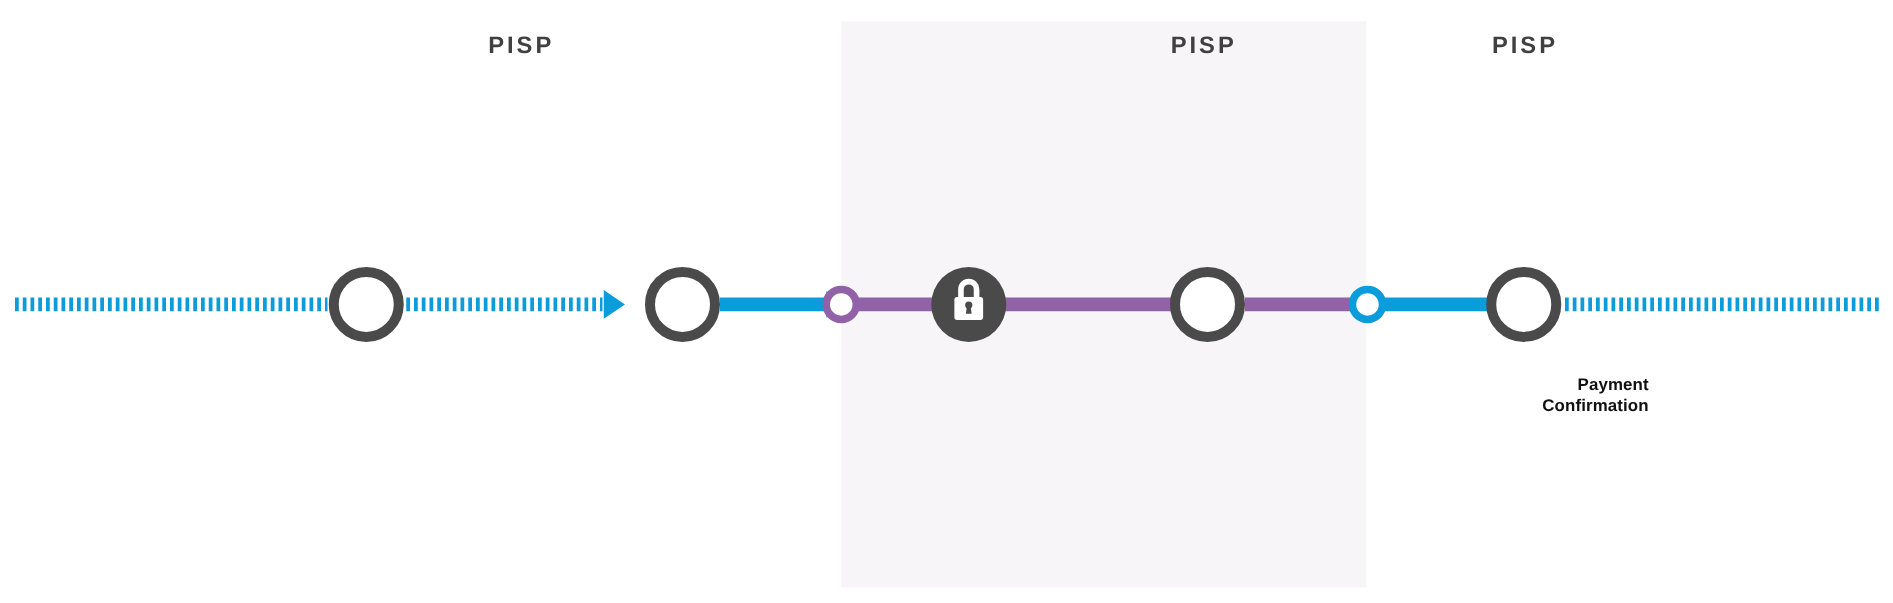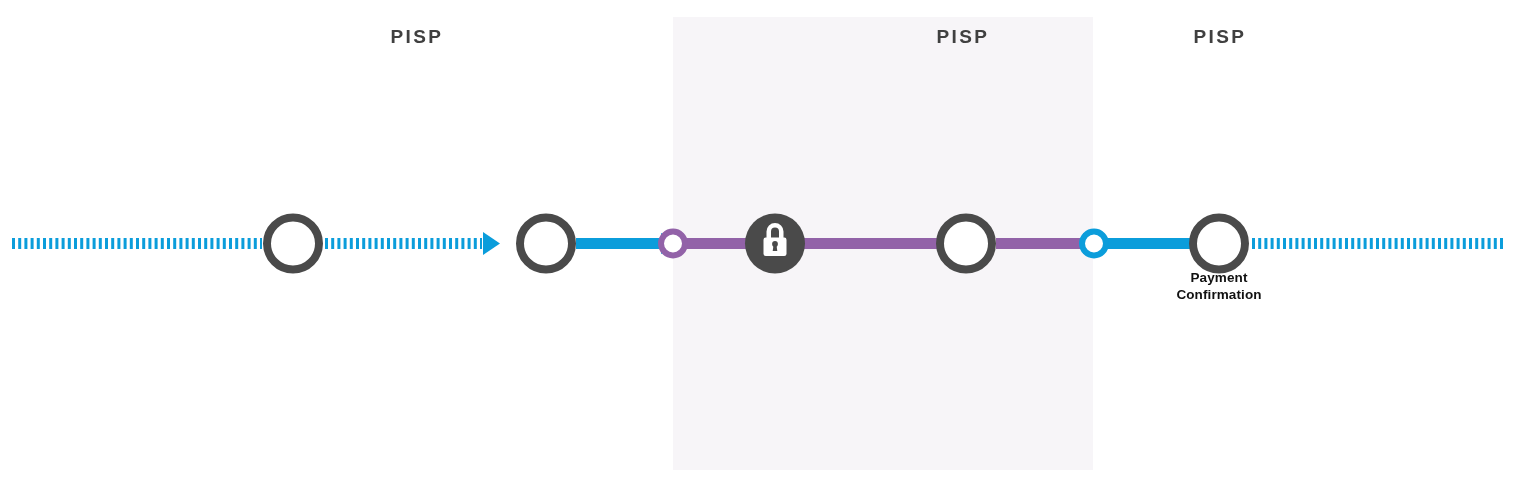--- a/index.html
+++ b/index.html
@@ -62,21 +62,21 @@
     font-weight: bold;
     color: #111111;
     line-height: 17px;
     white-space: pre-line;
     letter-spacing: 0.1px;
   }
   .cap-1 { left: 193px; top: 285px; width: 200px; }
   .cap-2 { left: 445px; top: 285px; width: 200px; }
   .cap-3 { left: 675px; top: 285px; width: 200px; }
   .cap-4 { left: 866px; top: 285px; width: 200px; }
-  .cap-5 { left: 1119px; top: 269px; width: 200px; }
+  .cap-5 { left: 1119px; top: 299px; width: 200px; text-align: right; }
 </style>
 </head>
 <body>
 
 <div id="canvas">
 
   <div class="zone-panel"></div>
 
   <div class="zone-label pisp-left">PISP</div>
   <div class="zone-label aspsp">PISP</div>

